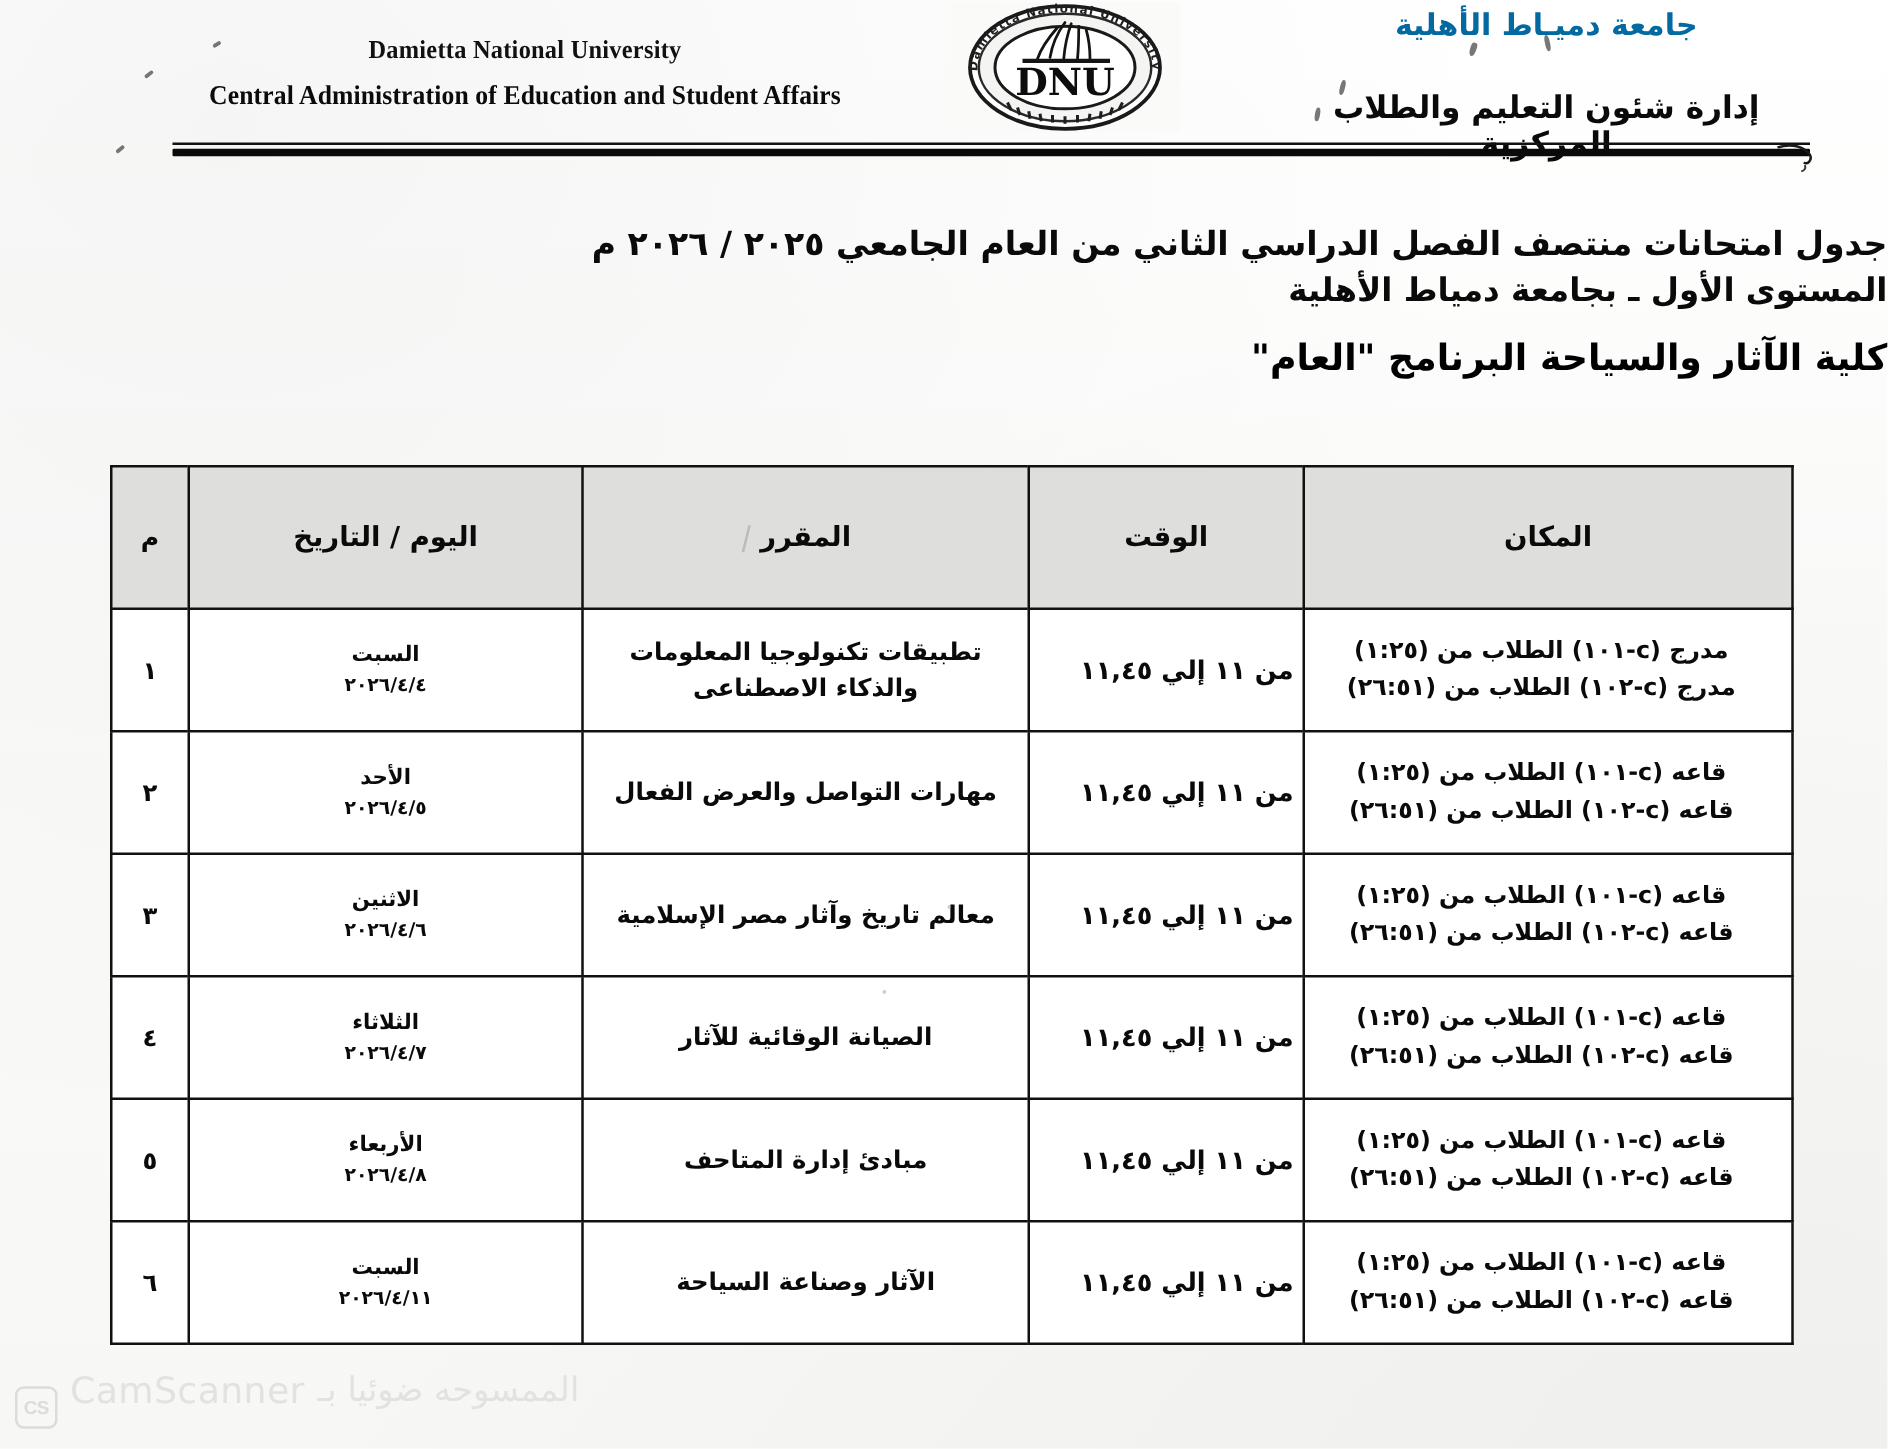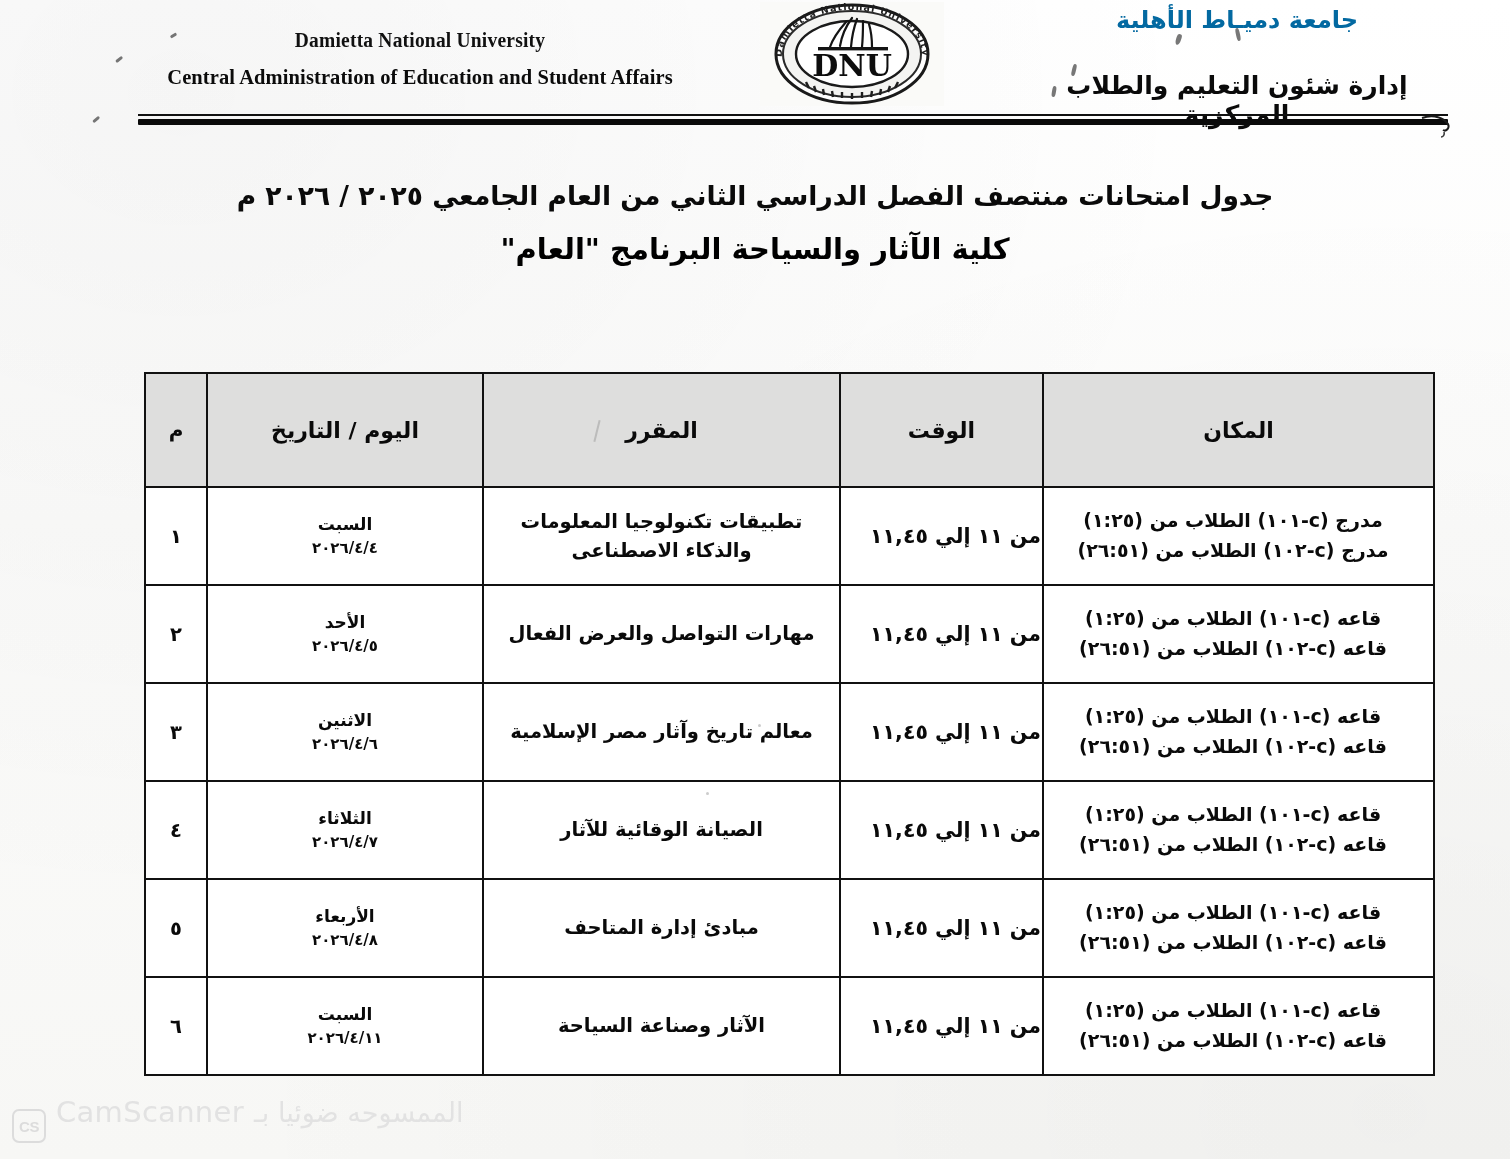--- a/index.html
+++ b/index.html
@@ -135,21 +135,21 @@
     top: -4px;
     width: 34px;
     height: 30px;
   }
 
   
   .titles {
     position: absolute;
     top: 178px;
     left: 0; right: 0;
-    text-align: center;
+    text-align: right;
     direction: rtl;
   }
   .title-line1 {
     font-family: "DejaVu Sans", sans-serif;
     font-weight: bold;
     font-size: 26.5px;
     color: #0a0a0a;
     line-height: 1.36;
     letter-spacing: 0.2px;
   }
@@ -196,23 +196,23 @@
     height: 110px;
     font-weight: bold;
     font-size: 22px;
     letter-spacing: 0.3px;
   }
   table.sched thead th.col-num {
     font-size: 20px;
   }
 
   .col-num   { width: 62px; }
-  .col-day   { width: 276px; }
+  .col-day   { width: 315px; }
   .col-course{ width: 357px; }
-  .col-time  { width: 203px; }
+  .col-time  { width: 220px; }
   .col-place { width: 391px; }
 
   table.sched tbody td {
     height: 94px;
     font-size: 19.5px;
     font-weight: bold;
   }
   td.cell-num { font-size: 21px; font-weight: bold; }
 
   .day-name {
@@ -385,20 +385,21 @@
     <div class="rule-thin"></div>
     <div class="rule-thick"></div>
     <svg class="rule-tail" viewBox="0 0 34 30">
       <path d="M 2 10 C 14 6, 24 10, 28 16 C 30 20, 26 24, 23 22" stroke="#1a1a1a" stroke-width="2" fill="none"></path>
       <path d="M 24 24 C 25 27, 23 29, 21 29" stroke="#3a3a3a" stroke-width="1.6" fill="none"></path>
     </svg>
   </div>
 
   <div class="titles">
     <div class="title-line1">جدول امتحانات منتصف الفصل الدراسي الثاني من العام الجامعي ٢٠٢٥ / ٢٠٢٦ م</div>
+    <div class="title-line2">المستوى الأول ـ بجامعة دمياط الأهلية</div>
     <div class="title-line3">كلية الآثار والسياحة البرنامج "العام"</div>
   </div>
 
   <div class="table-wrap">
     <table class="sched">
       <colgroup>
         <col class="col-place">
         <col class="col-time">
         <col class="col-course">
         <col class="col-day">

